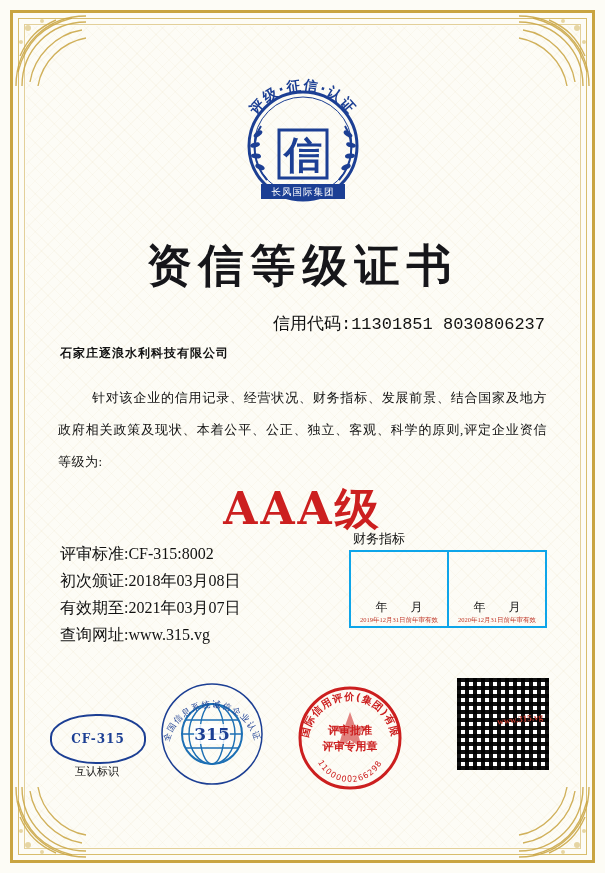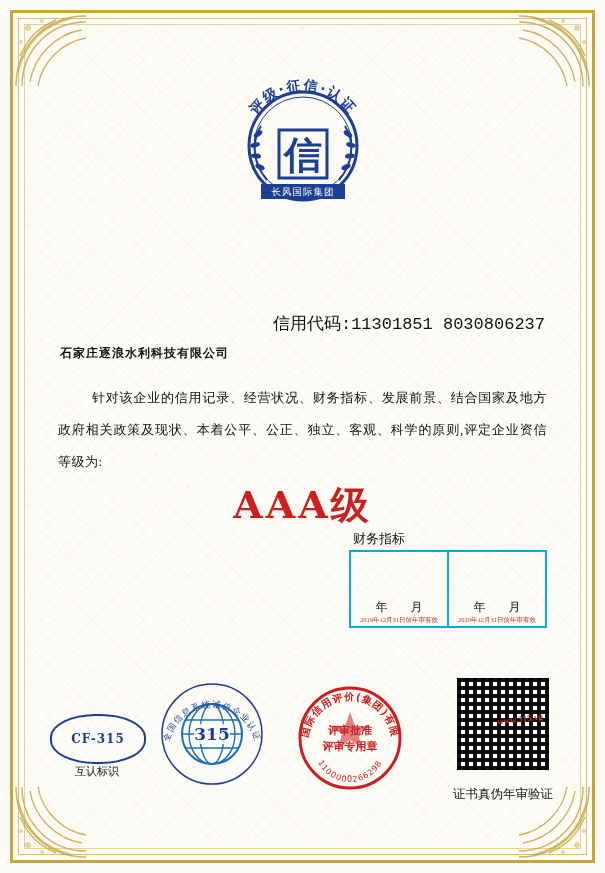--- a/index.html
+++ b/index.html
@@ -116,21 +116,21 @@
     letter-spacing: .5px;
   }
   .body-text .indent { text-indent: 34px; display: block; }
 
   .grade {
     position: absolute;
     top: 480px;
     left: 0; right: 0;
     text-align: center;
     color: #cc1f1f;
-    font-size: 38px;
+    font-size: 44px;
     font-weight: bold;
     letter-spacing: 3px;
     font-family: "DejaVu Serif", serif;
   }
 
   
   .info-list {
     position: absolute;
     left: 60px;
     top: 540px;
@@ -358,31 +358,38 @@
 
         <rect x="52" y="68" width="48" height="48" fill="none" stroke="#1c3f94" stroke-width="3"></rect>
         <text x="76" y="106" text-anchor="middle" font-family="DejaVu Serif, serif" font-size="38" font-weight="bold" fill="#1c3f94">信</text>
 
         <rect x="34" y="122" width="84" height="15" fill="#1c3f94"></rect>
         <text x="76" y="133" text-anchor="middle" font-family="DejaVu Sans, sans-serif" font-size="9.5" fill="#ffffff" letter-spacing="1">长风国际集团</text>
       </svg>
     </div>
   </div>
 
+  <div class="title">资信等级证书</div>
 
   <div class="credit-code">信用代码:11301851 8030806237</div>
 
   <div class="company">石家庄逐浪水利科技有限公司</div>
 
   <div class="body-text">
     <span class="indent">针对该企业的信用记录、经营状况、财务指标、发展前景、结合国家及地方政府相关政策及现状、本着公平、公正、独立、客观、科学的原则,评定企业资信等级为:</span>
   </div>
 
   <div class="grade">AAA级</div>
 
+  <div class="info-list">
+    <div>评审标准:CF-315:8002</div>
+    <div>初次颁证:2018年03月08日</div>
+    <div>有效期至:2021年03月07日</div>
+    <div>查询网址:www.315.vg</div>
+  </div>
 
   <div class="annual">
     <div class="annual-title">财务指标</div>
     <table class="annual-table">
       <tbody>
           <tr>
         <td>
           <div class="cell-ym">年 月</div>
           <div class="cell-note">2019年12月31日前年审有效</div>
         </td>
@@ -431,15 +438,14 @@
     <text font-family="DejaVu Sans, sans-serif" font-size="8" fill="#cc1f1f" letter-spacing="1">
       <textPath href="#rArcBottom" startOffset="50%" text-anchor="middle">1100000266298</textPath>
     </text>
     <polygon points="56,30 61,44 75,44 64,52 68,66 56,58 44,66 48,52 37,44 51,44" fill="#cc1f1f" opacity=".55"></polygon>
     <text x="56" y="52" text-anchor="middle" font-family="DejaVu Sans, sans-serif" font-size="11" fill="#cc1f1f" font-weight="bold">评审批准</text>
     <text x="56" y="68" text-anchor="middle" font-family="DejaVu Sans, sans-serif" font-size="11" fill="#cc1f1f" font-weight="bold">评审专用章</text>
   </svg>
 
   <div class="qr"></div>
   <div class="qr-overlay-text">www.315.vg</div>
-  <div class="qr-caption">证书真伪年审验证</div>
 
 </div>
 
 </body></html>

